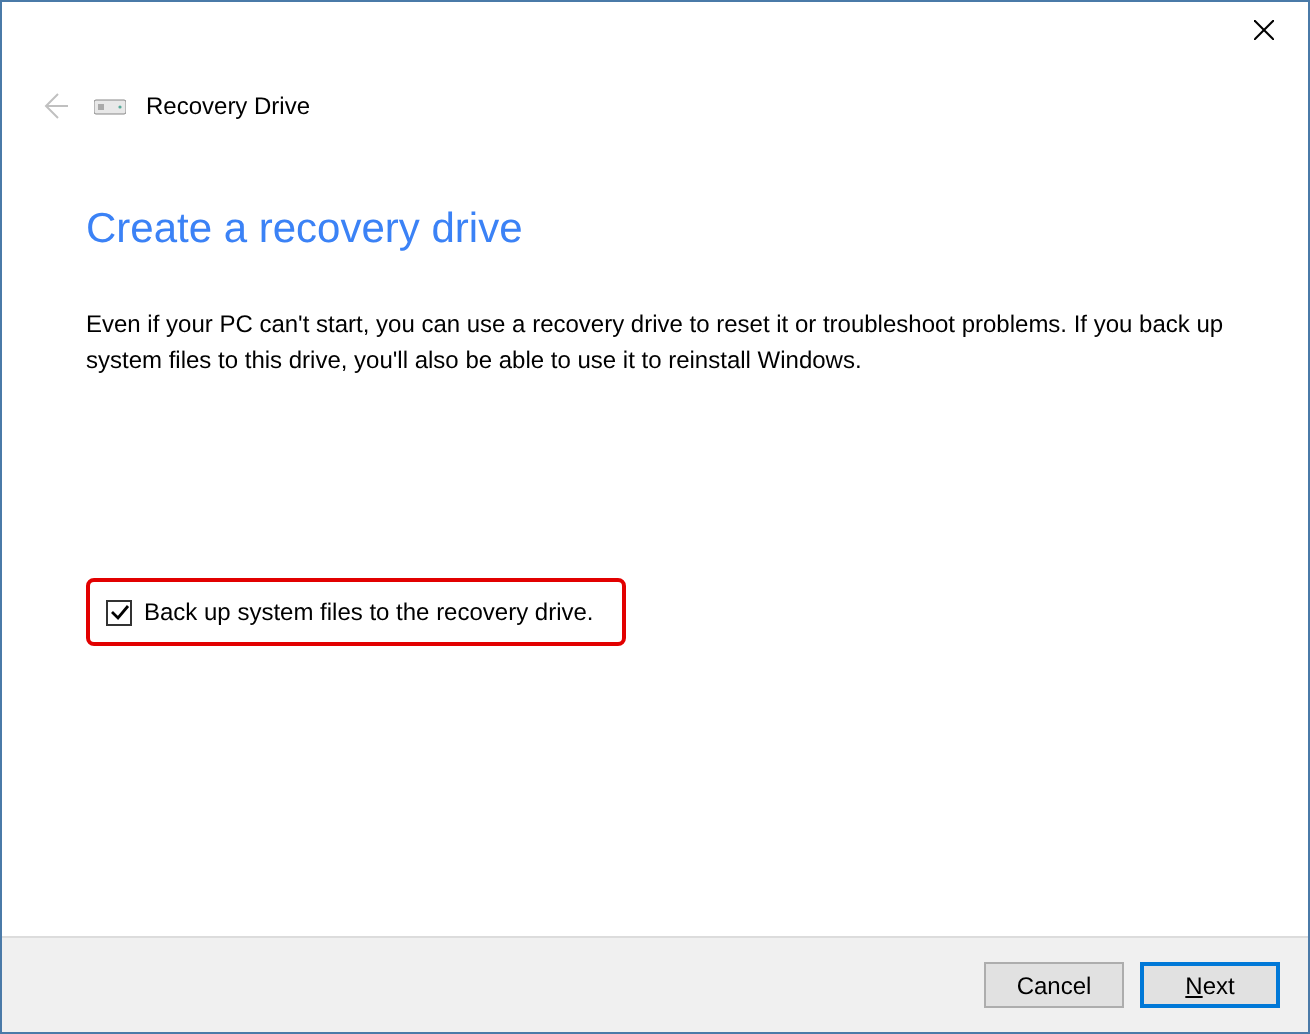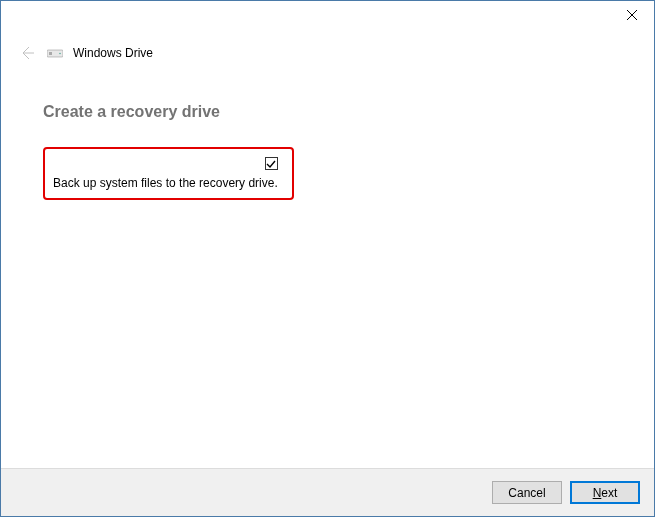--- a/index.html
+++ b/index.html
@@ -55,42 +55,41 @@
       display: inline-block;
     }
     .header-title {
       font-size: 12px;
       color: #000;
     }
     .content {
       padding: 40px 42px 0 42px;
     }
     .page-heading {
-      font-size: 16px;
-      color: #737373;
-      font-weight: bold;
+      font-size: 21px;
+      color: #3b82f6;
+      font-weight: normal;
       margin-bottom: 26px;
     }
     .description {
       font-size: 12px;
       color: #000;
       line-height: 1.5;
       margin-bottom: 100px;
     }
     .highlight-box {
       border: 2.5px solid #e20000;
       border-radius: 4px;
       display: inline-block;
       padding: 8px 14px 8px 8px;
     }
     .checkbox-row {
       display: flex;
-      align-items: flex-end;
+      align-items: center;
       gap: 6px;
-      flex-direction: column;
     }
     .checkbox {
       width: 13px;
       height: 13px;
       border: 1px solid #333;
       display: flex;
       align-items: center;
       justify-content: center;
       background: #fff;
     }
@@ -153,25 +152,26 @@
       <line x1="4" y1="8" x2="15" y2="8" stroke="#c0c0c0" stroke-width="1"></line>
     </svg>
   </div>
   <span class="drive-icon">
     <svg width="16" height="12" viewBox="0 0 16 12">
       <rect x="0" y="3" width="16" height="7" rx="1" fill="#e8e8e8" stroke="#888" stroke-width="0.5"></rect>
       <rect x="2" y="5" width="3" height="3" fill="#aaa"></rect>
       <circle cx="13" cy="6.5" r="0.8" fill="#5a9"></circle>
     </svg>
   </span>
-  <span class="header-title">Windows Drive</span>
+  <span class="header-title">Recovery Drive</span>
 </div>
 
 <div class="content">
   <h1 class="page-heading">Create a recovery drive</h1>
+  <p class="description">Even if your PC can't start, you can use a recovery drive to reset it or troubleshoot problems. If you back up system files to this drive, you'll also be able to use it to reinstall Windows.</p>
 
   <div class="highlight-box">
     <label class="checkbox-row">
       <span class="checkbox">
         <svg viewBox="0 0 10 10">
           <path d="M1 5 L4 8 L9 2" stroke="#000" stroke-width="1.4" fill="none"></path>
         </svg>
       </span>
       <span class="checkbox-label">Back up system files to the recovery drive.</span>
     </label>

